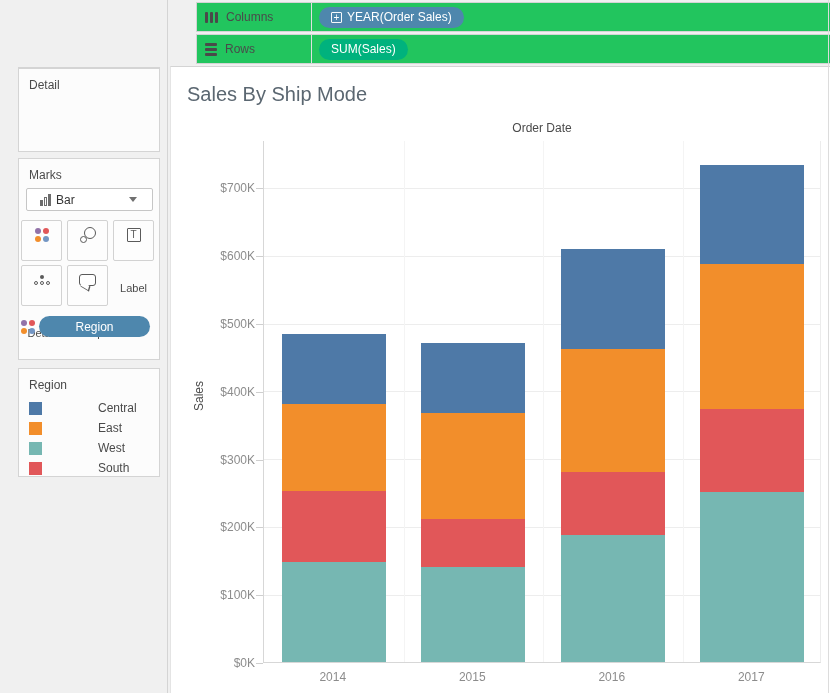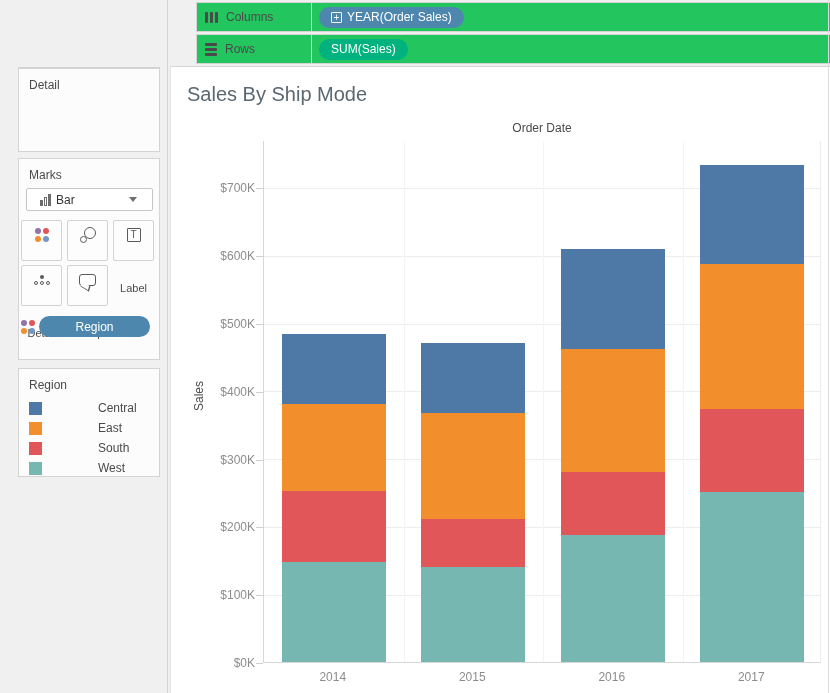--- a/index.html
+++ b/index.html
@@ -206,26 +206,26 @@
     <div class="legend-items">
       <div class="legend-item">
         <span class="legend-swatch" style="background-color: rgb(78, 121, 167);"></span>
         <span class="legend-label">Central</span>
       </div>
       <div class="legend-item">
         <span class="legend-swatch" style="background-color: rgb(242, 142, 43);"></span>
         <span class="legend-label">East</span>
       </div>
       <div class="legend-item">
+        <span class="legend-swatch" style="background-color: rgb(118, 183, 178);"></span>
+        <span class="legend-label">West</span>
+      </div>
+      <div class="legend-item">
         <span class="legend-swatch" style="background-color: rgb(225, 87, 89);"></span>
         <span class="legend-label">South</span>
-      </div>
-      <div class="legend-item">
-        <span class="legend-swatch" style="background-color: rgb(118, 183, 178);"></span>
-        <span class="legend-label">West</span>
       </div>
     </div>
   </div>
 </div>
 
 <div class="shelf shelf-columns">
   <div class="shelf-head">
     <span class="cols-glyph">
         <i></i>
         <i></i>

